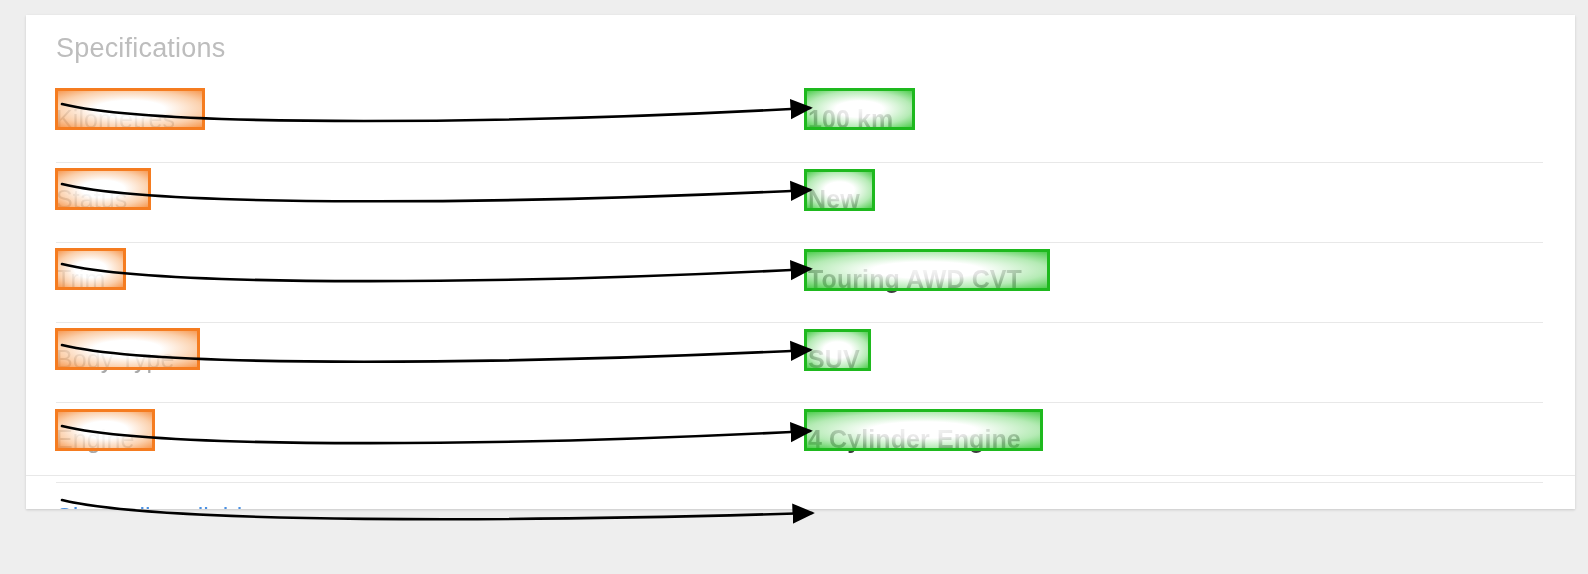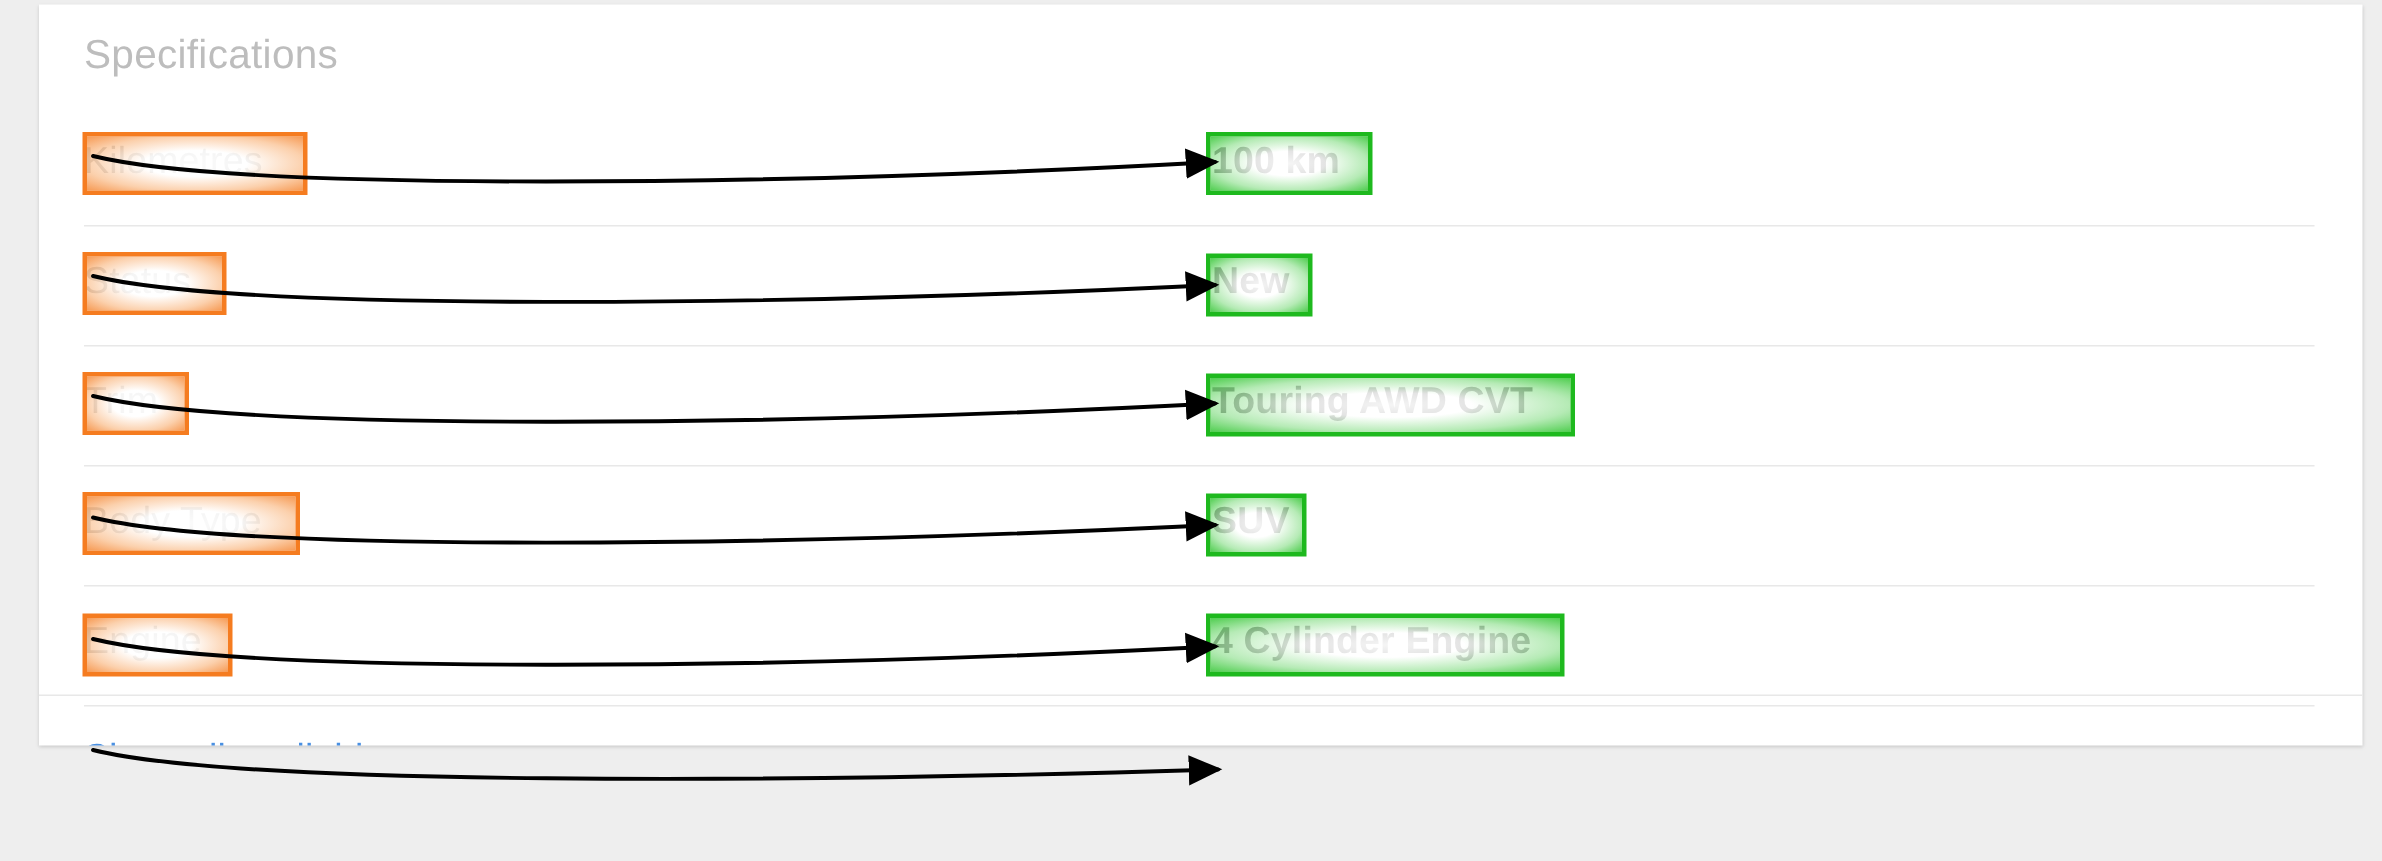--- a/index.html
+++ b/index.html
@@ -12,21 +12,21 @@
     background: #eeeeee;
     font-family: "Liberation Sans", sans-serif;
     overflow: hidden;
     position: relative;
   }
 
   
   #spec-card {
     position: absolute;
     left: 26px;
-    top: 3px;
+    top: 15px;
     width: 1549px;
     height: 494px;
     background: #ffffff;
     box-shadow: 0 1px 3px rgba(0,0,0,0.10), 0 1px 2px rgba(0,0,0,0.06);
     box-sizing: border-box;
     overflow: hidden;
   }
 
   #spec-title {
     position: absolute;

